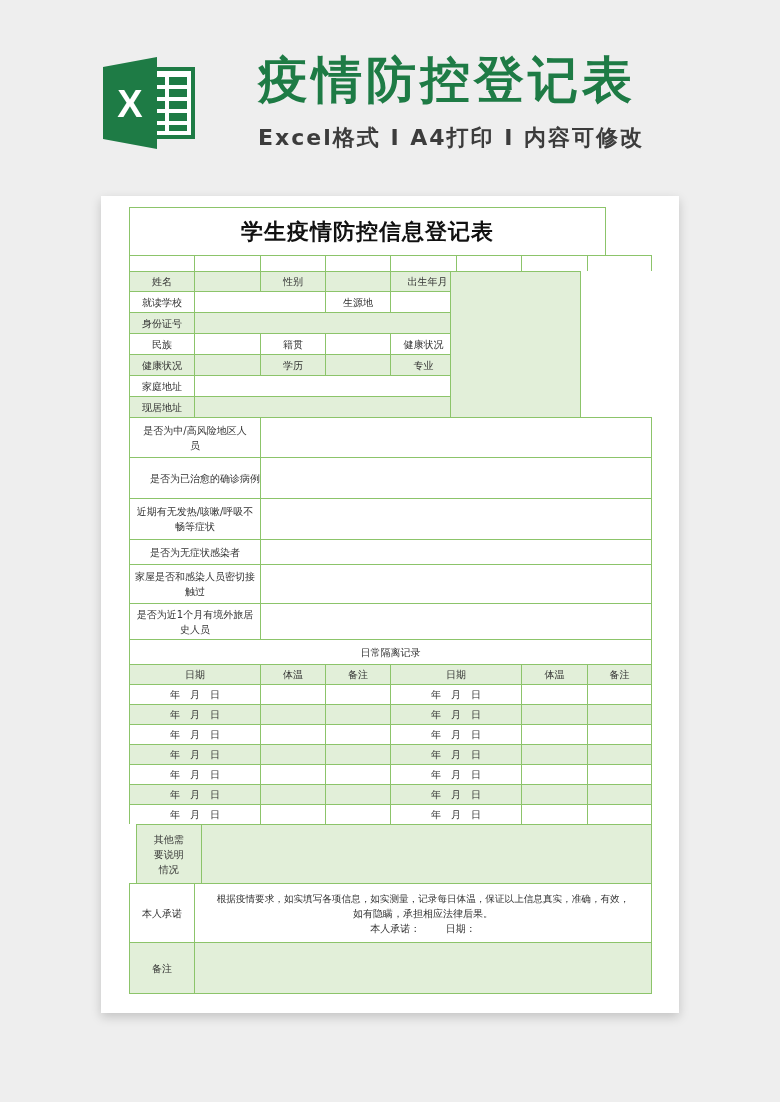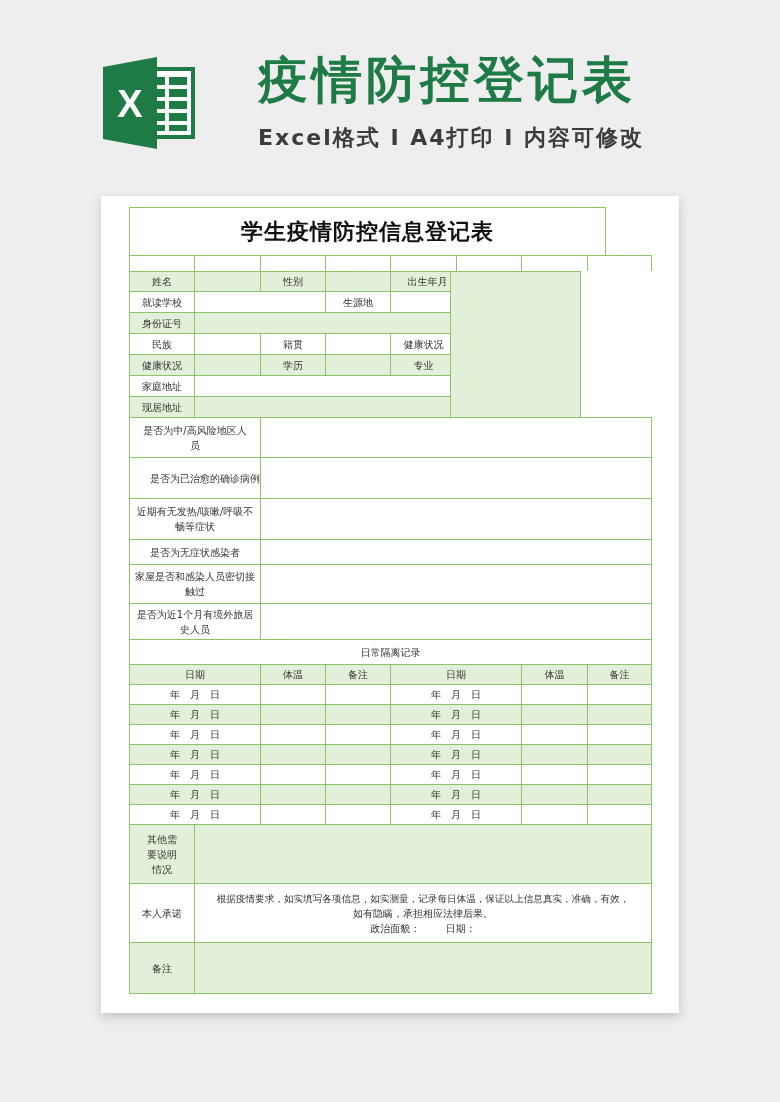--- a/index.html
+++ b/index.html
@@ -289,30 +289,30 @@
         <div class="cell w date-cell" style="width:131px;">
           <span>年</span>
           <span>月</span>
           <span>日</span>
         </div>
         <div class="cell w" style="width:66px;"></div>
         <div class="cell w" style="width:65px;"></div>
       </div>
 
     <div class="row" style="height:59px;">
-      <div class="cell g" style="width:65px;padding:0 16px;">其他需要说明情况</div>
+      <div class="cell g" style="width:65px;padding:0 16px;margin-left:7px;">其他需要说明情况</div>
       <div class="cell g" style="width:458px;"></div>
     </div>
 
     <div class="row" style="height:59px;">
       <div class="cell w" style="width:65px;">本人承诺</div>
       <div class="cell w pledge" style="width:458px;">
         <div style="white-space:nowrap;font-size:9.6px;">根据疫情要求，如实填写各项信息，如实测量，记录每日体温，保证以上信息真实，准确，有效，</div>
         <div>如有隐瞒，承担相应法律后果。</div>
-        <div style="white-space:pre;">政治面貌：        日期：</div>
+        <div style="white-space:pre;">本人承诺：        日期：</div>
       </div>
     </div>
 
     <div class="row" style="height:52px;">
       <div class="cell g" style="width:65px;">备注</div>
       <div class="cell g" style="width:458px;"></div>
     </div>
 
   </div>
 </div>

